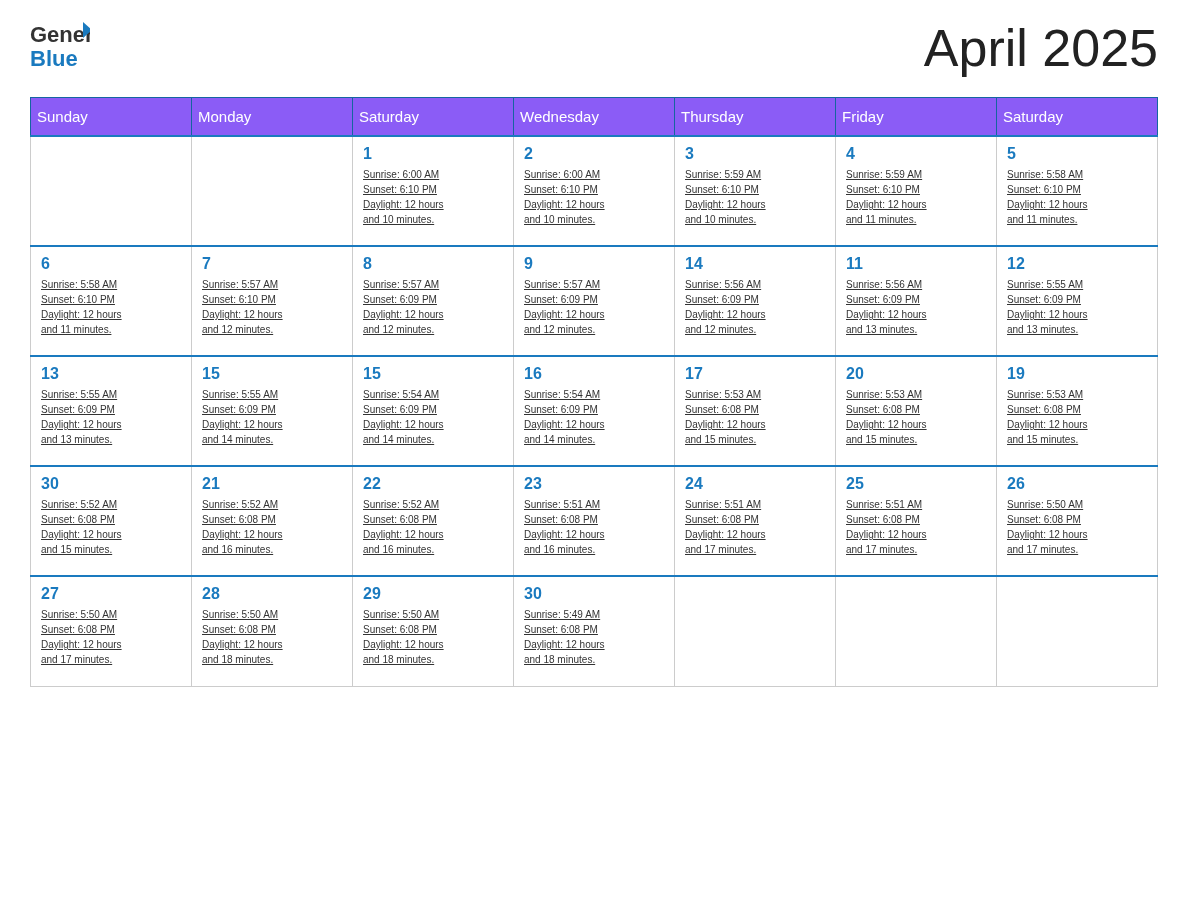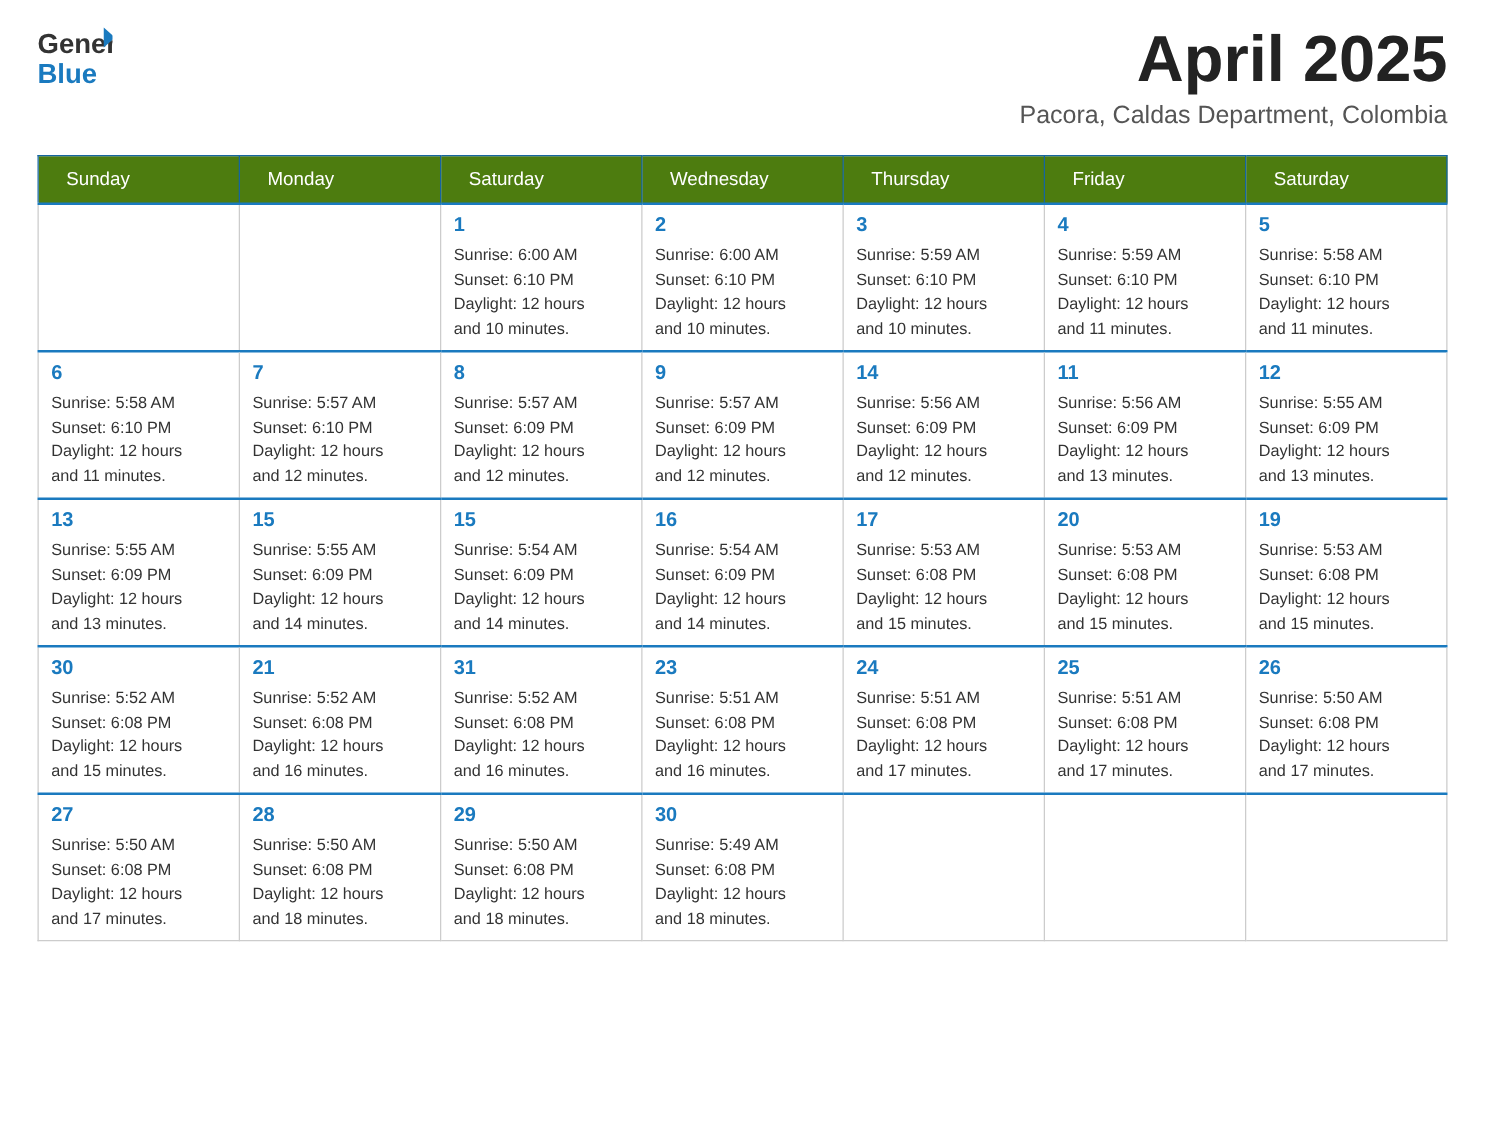--- a/index.html
+++ b/index.html
@@ -28,41 +28,41 @@
       flex-direction: column;
       align-items: flex-start;
     }
 
     .title-block {
       text-align: right;
     }
 
     .month-title {
       font-size: 52px;
-      font-weight: bold;
+      font-weight: normal;
       color: #222;
       line-height: 1.1;
     }
 
     .location-subtitle {
       font-size: 20px;
       color: #555;
       margin-top: 4px;
     }
 
     .calendar-table {
       width: 100%;
       border-collapse: collapse;
       border: 1px solid #ccc;
     }
 
     .calendar-table th {
-      background-color: #4d7c0f;
+      background-color: #8b5cf6;
       color: white;
-      padding: 10px 22px;
+      padding: 10px 6px;
       font-size: 15px;
       font-weight: normal;
       text-align: left;
       border: 1px solid #1565a0;
     }
 
     .calendar-table td {
       vertical-align: top;
       padding: 8px 10px;
       border: 1px solid #ccc;
@@ -75,22 +75,23 @@
     .day-number {
       font-size: 16px;
       font-weight: bold;
       color: #1a7abf;
       display: block;
       margin-bottom: 4px;
     }
 
     .day-info {
       color: #333;
-      font-size: 13px;
+      font-size: 10px;
       line-height: 1.5;
+      text-decoration: underline;
     }
 
     .empty-cell {
       background: #fff;
     }
 
     tr.week-row td {
       border-top: 2px solid #1a7abf;
     }
   </style>
@@ -105,21 +106,20 @@
         <text x="0" y="22" font-family="Arial" font-size="22" font-weight="bold" fill="#333">General</text>
 
         <polygon points="53,2 53,18 62,10" fill="#1a7abf"></polygon>
 
         <text x="0" y="46" font-family="Arial" font-size="22" font-weight="bold" fill="#1a7abf">Blue</text>
       </svg>
     </div>
   </div>
   <div class="title-block">
     <div class="month-title">April 2025</div>
-    <div class="location-subtitle">Pacora, Caldas Department, Colombia</div>
   </div>
 </div>
 
 <table class="calendar-table">
   <thead>
     <tr>
     <th>Sunday</th>
         <th>Monday</th>
         <th>Saturday</th>
         <th>Wednesday</th>
@@ -321,21 +321,21 @@
         <td>
           <span class="day-number">21</span>
           <div class="day-info">
             <div>Sunrise: 5:52 AM</div>
             <div>Sunset: 6:08 PM</div>
             <div>Daylight: 12 hours</div>
             <div>and 16 minutes.</div>
           </div>
         </td>
         <td>
-          <span class="day-number">31</span>
+          <span class="day-number">22</span>
           <div class="day-info">
             <div>Sunrise: 5:52 AM</div>
             <div>Sunset: 6:08 PM</div>
             <div>Daylight: 12 hours</div>
             <div>and 16 minutes.</div>
           </div>
         </td>
         <td>
           <span class="day-number">23</span>
           <div class="day-info">

